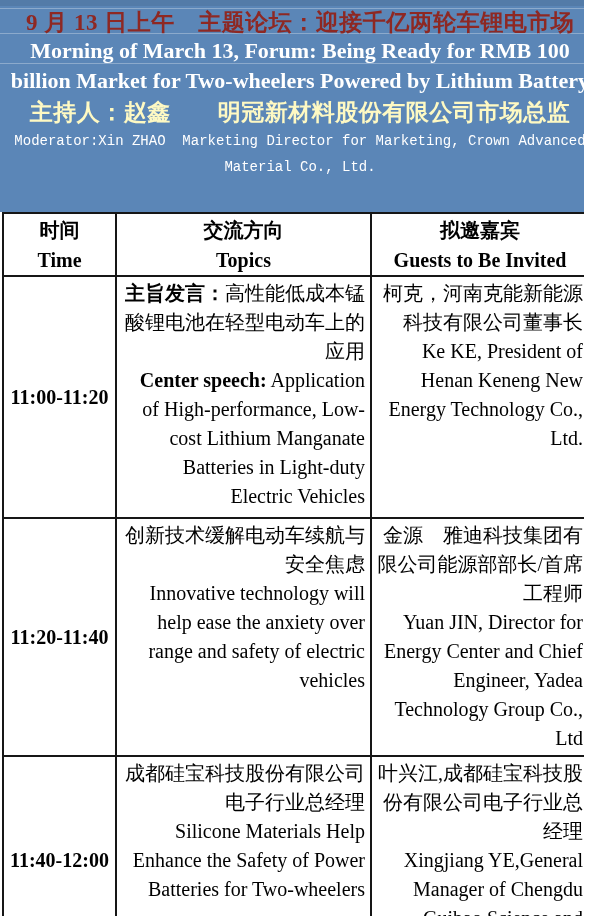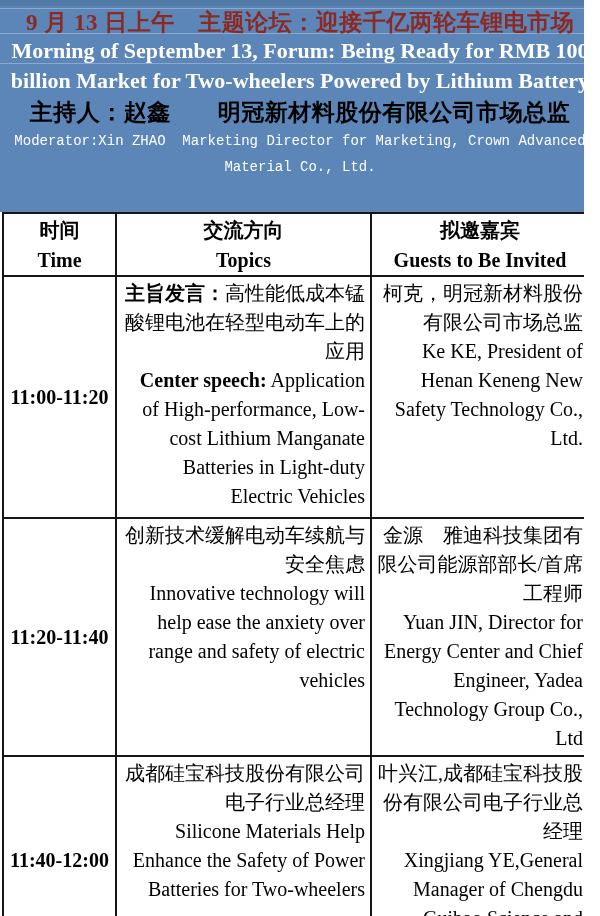--- a/index.html
+++ b/index.html
@@ -17,21 +17,21 @@
   .rule1 { top:8px; } .rule2 { top:33px; } .rule3 { top:63px; }
   .banner-inner { position:relative; padding-top:9px; }
   .title-cn {
     font-size:23px; font-weight:bold; color:#8e2823; line-height:27px; letter-spacing:0.5px;
   }
   .title-en {
     font-size:22px; font-weight:bold; color:#ffffff; line-height:30px;
     padding:0 10px;
   }
   .moderator-cn {
-    font-size:23px; font-weight:bold; color:#000000; line-height:30px; margin-top:2px; letter-spacing:0.5px;
+    font-size:23px; font-weight:bold; color:#fef9c3; line-height:30px; margin-top:2px; letter-spacing:0.5px;
   }
   .moderator-en {
     font-family:"Liberation Mono","DejaVu Sans Mono",monospace;
     font-size:14px; color:#ffffff; line-height:26px; white-space:pre-wrap; padding:0 6px;
   }
   
   table.agenda {
     position:absolute; left:2px; top:212px; width:586px;
     border-collapse:collapse; table-layout:fixed;
     font-family:"Liberation Serif","DejaVu Serif",serif;
@@ -58,21 +58,21 @@
 
 <div class="page">
 
   <div class="banner">
     <div class="shade-top"></div>
     <div class="rule rule1"></div>
     <div class="rule rule2"></div>
     <div class="rule rule3"></div>
     <div class="banner-inner">
       <div class="title-cn">9 月 13 日上午　主题论坛：迎接千亿两轮车锂电市场</div>
-      <div class="title-en">Morning of September 13, Forum: Being Ready for RMB 100 billion Market for Two-wheelers Powered by Lithium Battery</div>
+      <div class="title-en">Morning of March 13, Forum: Being Ready for RMB 100 billion Market for Two-wheelers Powered by Lithium Battery</div>
       <div class="moderator-cn">主持人：赵鑫　　明冠新材料股份有限公司市场总监</div>
       <div class="moderator-en">Moderator:Xin ZHAO  Marketing Director for Marketing, Crown Advanced Material Co., Ltd.</div>
     </div>
   </div>
 
   <table class="agenda">
     <colgroup>
       <col style="width:113px">
       <col style="width:255px">
       <col style="width:218px">
@@ -94,22 +94,22 @@
       </tr>
     </thead>
     <tbody>
       <tr class="r1">
         <td class="time-cell">11:00-11:20</td>
         <td class="text-cell">
           <div><span class="lead">主旨发言：</span><span>高性能低成本锰酸锂电池在轻型电动车上的应用</span></div>
           <div><span class="lead">Center speech:</span> <span>Application of High-performance, Low-cost Lithium Manganate Batteries in Light-duty Electric Vehicles</span></div>
         </td>
         <td class="text-cell">
-          <div>柯克，明冠新材料股份有限公司市场总监</div>
-          <div>Ke KE, President of Henan Keneng New Safety Technology Co., Ltd.</div>
+          <div>柯克，河南克能新能源科技有限公司董事长</div>
+          <div>Ke KE, President of Henan Keneng New Energy Technology Co., Ltd.</div>
         </td>
       </tr>
       <tr class="r2">
         <td class="time-cell">11:20-11:40</td>
         <td class="text-cell">
           <div>创新技术缓解电动车续航与安全焦虑</div>
           <div>Innovative technology will help ease the anxiety over range and safety of electric vehicles</div>
         </td>
         <td class="text-cell">
           <div>金源　雅迪科技集团有限公司能源部部长/首席工程师</div>

